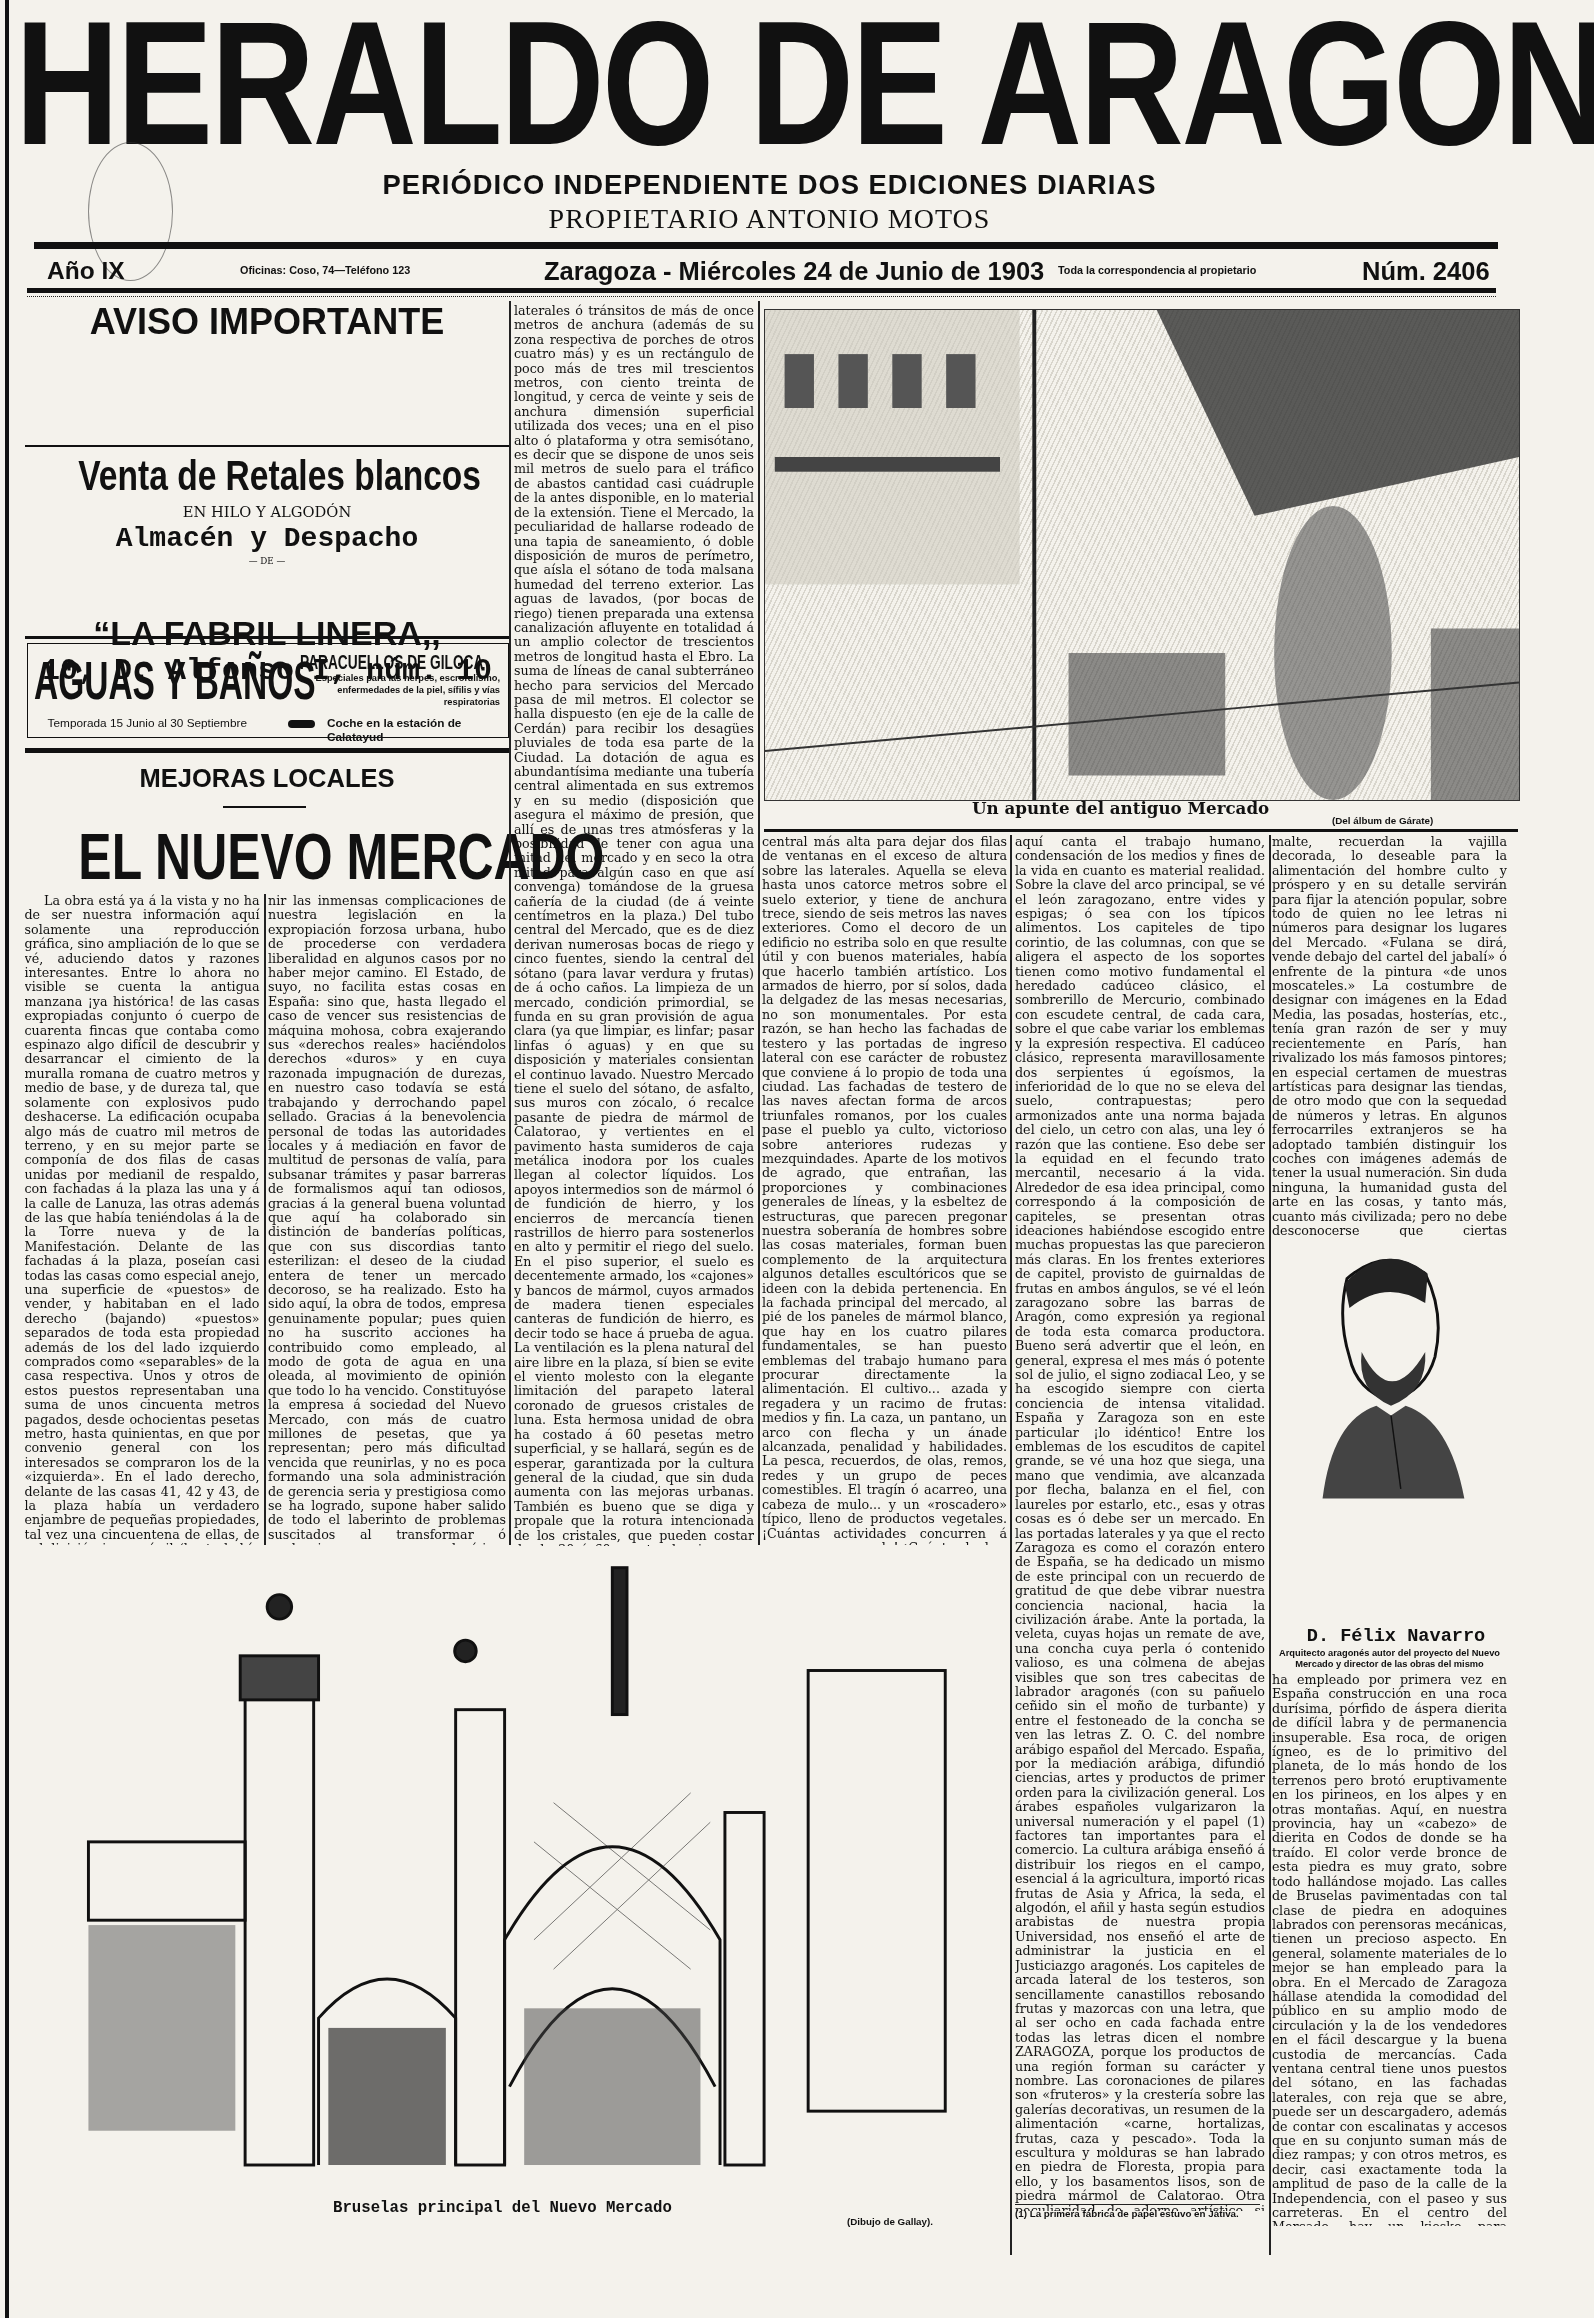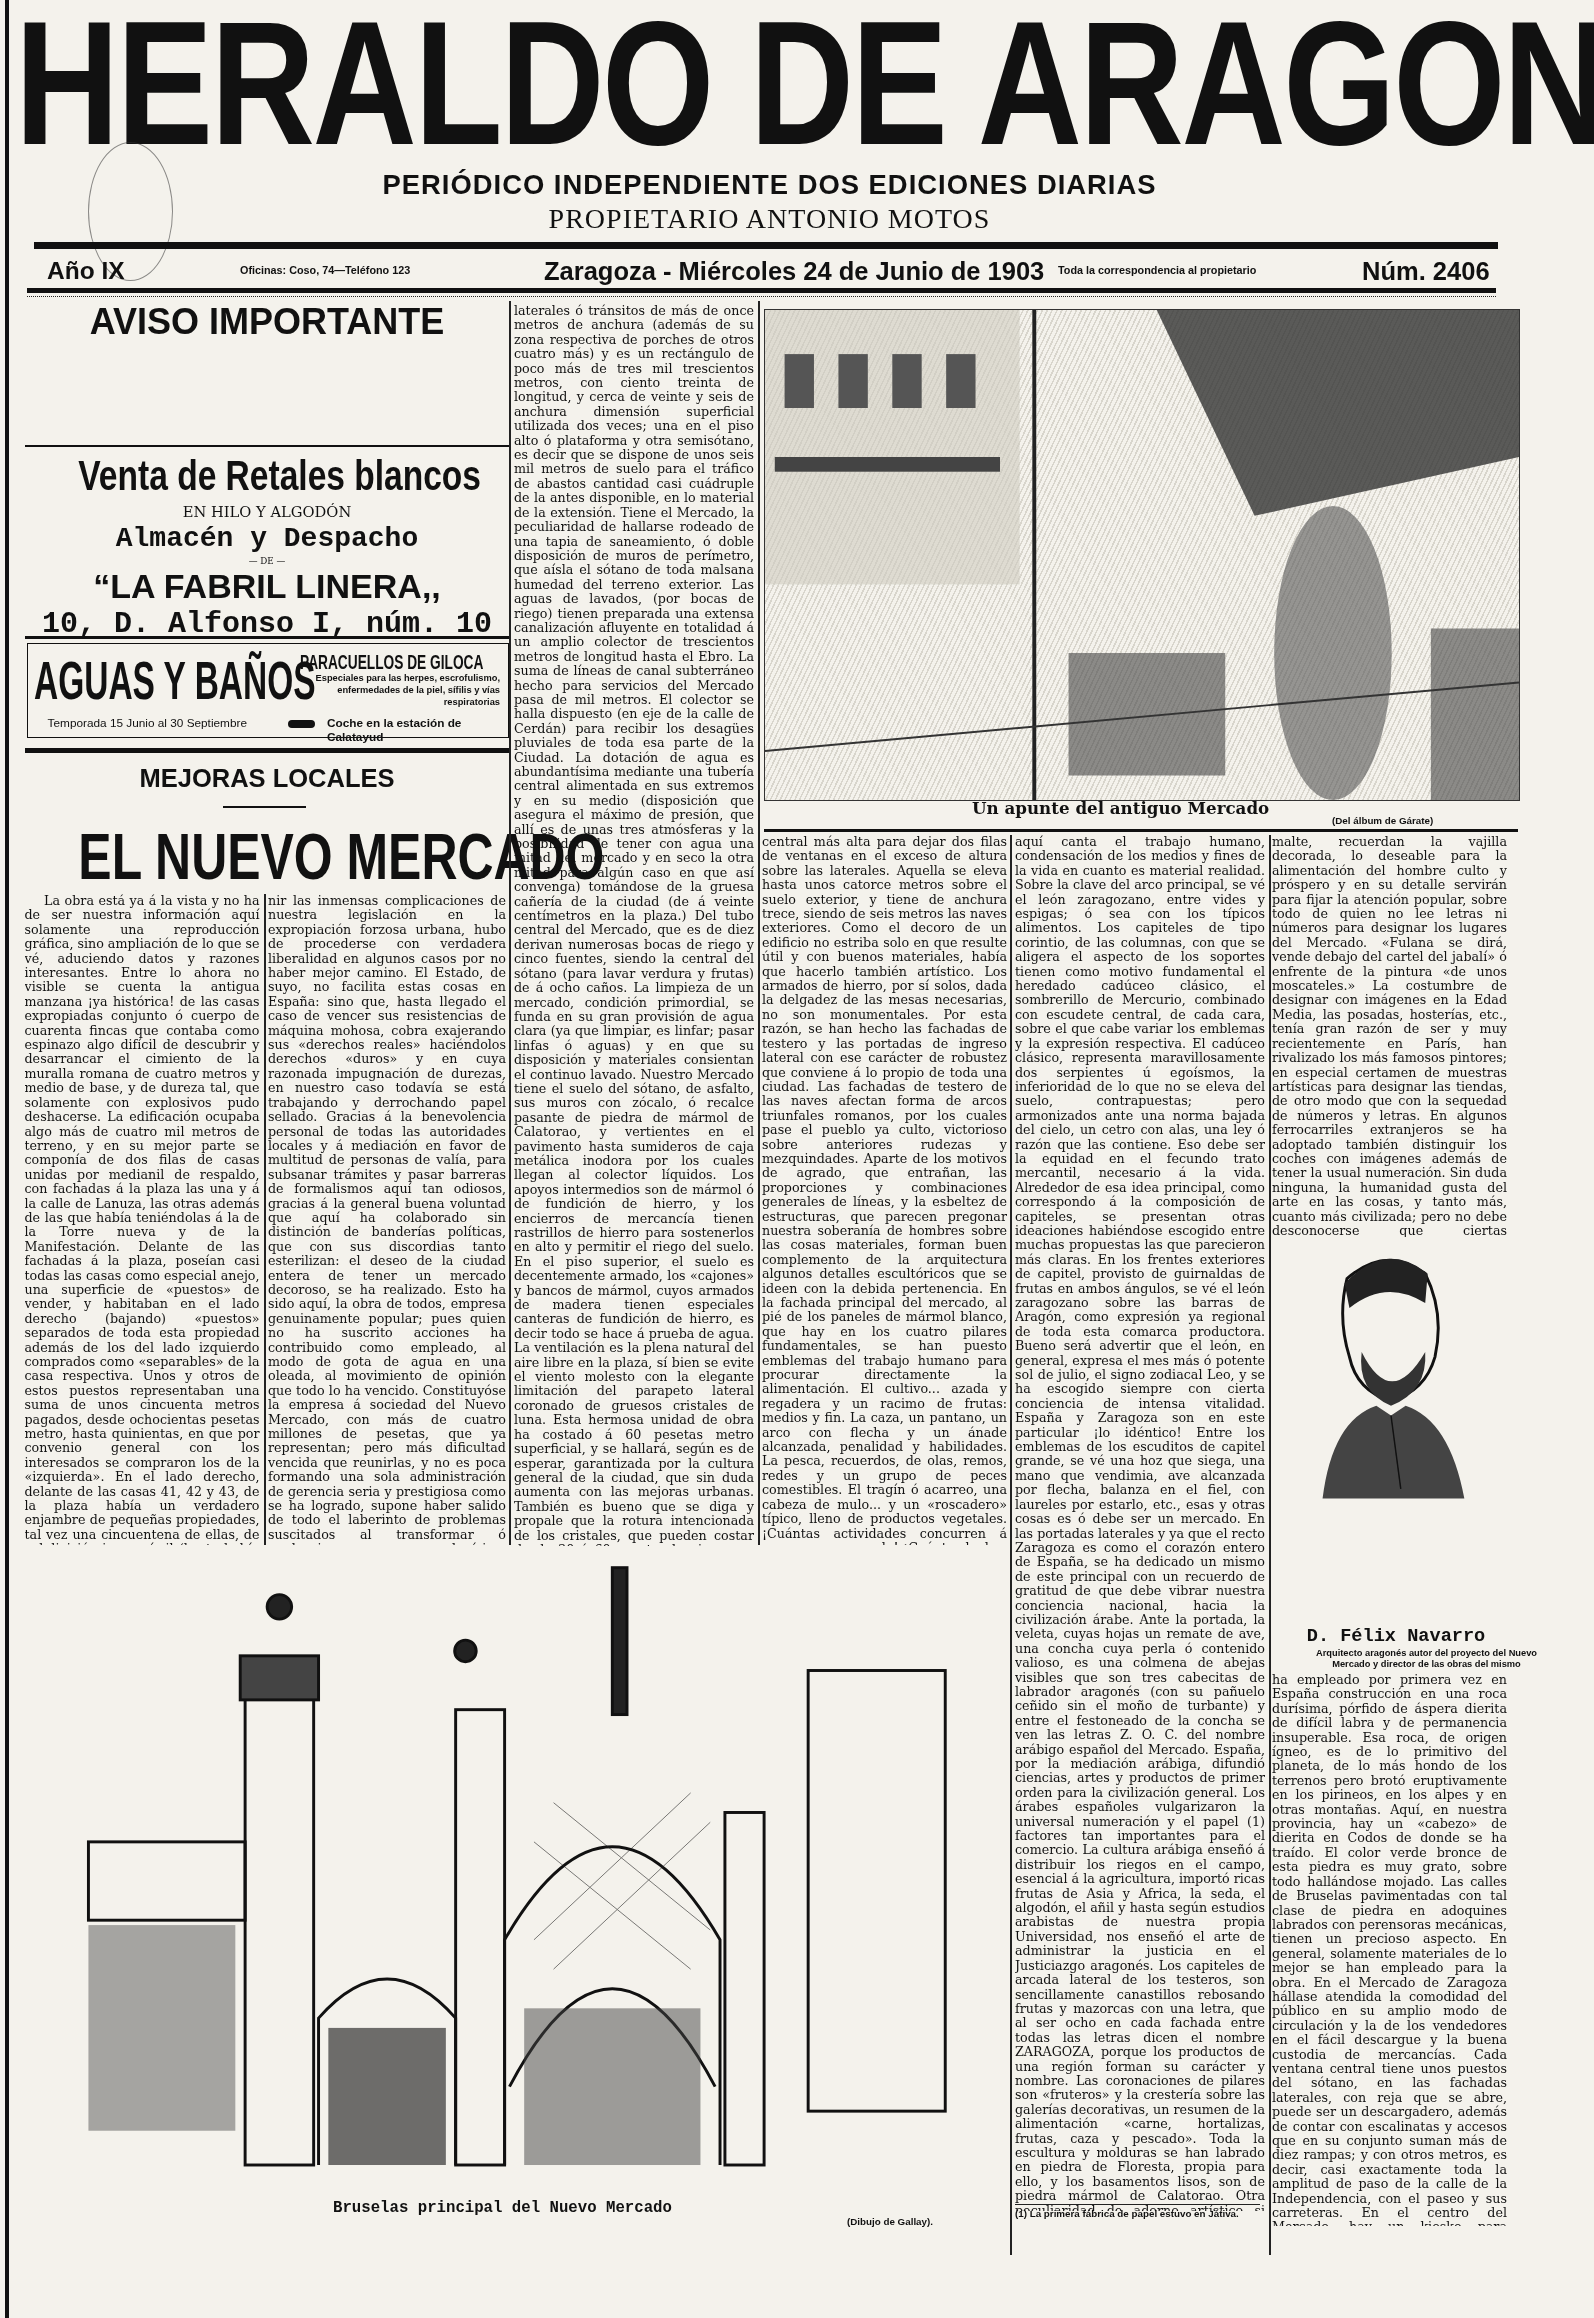--- a/index.html
+++ b/index.html
@@ -50,21 +50,21 @@
 <div class="abs" style="left:24.5px;top:300px;width:485px;">
   <div class="ad-title" style="font-size:36px;line-height:44px;">AVISO IMPORTANTE</div>
 </div>
 <div class="rule" style="left:24.5px;top:445px;width:485px;height:2.4px;"></div>
 
 <div class="abs" style="left:24.5px;top:448px;width:485px;">
   <div class="ad-title" style="font-size:43px;line-height:54px;transform:scaleX(.78);">Venta de Retales blancos</div>
   <div class="center" style="font-size:14.7px;line-height:19.6px;">EN HILO Y ALGODÓN</div>
   <div class="center" style="font-size:28px;line-height:34px;font-family:'Liberation Mono',monospace;font-weight:bold;">Almacén y Despacho</div>
   <div class="center" style="font-size:8.8px;line-height:11.8px;">— DE —</div>
-  <div class="ad-title" style="font-size:34px;line-height:39px;">“LA FABRIL LINERA,,</div>
+  <div class="ad-title" style="font-size:34px;line-height:39px;margin-top:47px;">“LA FABRIL LINERA,,</div>
   <div class="center" style="font-size:30px;line-height:36px;font-family:'Liberation Mono',monospace;font-weight:bold;">10, D. Alfonso I, núm. 10</div>
 </div>
 
 <div class="rule" style="left:24.5px;top:636px;width:485px;height:2.9px;"></div>
 <div class="abs" style="left:27px;top:643px;width:480px;height:93px;border:1.5px solid #111;">
   <div class="abs ad-title" style="left:5.9px;top:7.3px;font-size:54px;line-height:59px;transform:scaleX(.62);transform-origin:left top;">AGUAS Y BAÑOS</div>
   <div class="abs ad-title" style="left:272px;top:6.9px;font-size:19.6px;transform:scaleX(.7);transform-origin:left top;">PARACUELLOS DE GILOCA</div>
   <div class="abs" style="left:274px;top:29px;width:198px;font-size:9.3px;line-height:11.8px;font-family:'Liberation Sans',sans-serif;font-weight:bold;text-align:right;">Especiales para las herpes, escrofulismo, enfermedades de la piel, sífilis y vías respiratorias</div>
   <div class="abs" style="left:19.6px;top:72px;font-size:11.8px;font-family:'Liberation Sans',sans-serif;font-weight:normal;">Temporada 15 Junio al 30 Septiembre</div>
   <div class="abs" style="left:260px;top:76px;width:27px;height:7.8px;border-radius:3.9px;background:#111;"></div>
@@ -125,21 +125,21 @@
 <div class="abs" style="left:1303px;top:1244px;width:176px;height:255px;">
   <svg viewBox="0 0 360 520" width="176" height="255">
     <path d="M90,70 Q170,0 250,60 Q290,140 270,230 Q250,300 180,320 Q110,300 95,230 Q70,150 90,70Z" fill="#f4f2ec" stroke="#111" stroke-width="6"></path>
     <path d="M85,80 Q170,-10 255,60 L250,120 Q170,70 95,130Z" fill="#222"></path>
     <path d="M120,220 Q180,340 250,220 Q255,300 180,330 Q110,300 120,220Z" fill="#333"></path>
     <path d="M40,520 Q60,360 150,330 L180,350 L210,330 Q300,360 330,520Z" fill="#444"></path>
     <line x1="180" y1="350" x2="200" y2="500" stroke="#111" stroke-width="3"></line>
   </svg>
 </div>
 <div class="abs caption" style="left:1288px;top:1626px;width:216px;text-align:center;font-size:18.6px;font-family:'Liberation Mono',monospace;">D. Félix Navarro</div>
-<div class="abs" style="left:1272px;top:1648px;width:235px;text-align:center;font-size:9.3px;line-height:10.8px;font-family:'Liberation Sans',sans-serif;font-weight:bold;padding-left:37px;">Arquitecto aragonés autor del proyecto del Nuevo Mercado y director de las obras del mismo</div>
+<div class="abs" style="left:1272px;top:1648px;width:235px;text-align:center;font-size:9.3px;line-height:10.8px;font-family:'Liberation Sans',sans-serif;font-weight:bold;">Arquitecto aragonés autor del proyecto del Nuevo Mercado y director de las obras del mismo</div>
 <div class="col" style="left:1272px;top:1673px;width:235px;height:553px;">
     <p style="text-indent:0">ha empleado por primera vez en España construcción en una roca durísima, pórfido de áspera dierita de difícil labra y de permanencia insuperable. Esa roca, de origen ígneo, es de lo primitivo del planeta, de lo más hondo de los terrenos pero brotó eruptivamente en los pirineos, en los alpes y en otras montañas. Aquí, en nuestra provincia, hay un «cabezo» de dierita en Codos de donde se ha traído. El color verde bronce de esta piedra es muy grato, sobre todo hallándose mojado. Las calles de Bruselas pavimentadas con tal clase de piedra en adoquines labrados con perensoras mecánicas, tienen un precioso aspecto. En general, solamente materiales de lo mejor se han empleado para la obra. En el Mercado de Zaragoza hállase atendida la comodidad del público en su amplio modo de circulación y la de los vendedores en el fácil descargue y la buena custodia de mercancías. Cada ventana central tiene unos puestos del sótano, en las fachadas laterales, con reja que se abre, puede ser un descargadero, además de contar con escalinatas y accesos que en su conjunto suman más de diez rampas; y con otros metros, es decir, casi exactamente toda la amplitud de paso de la calle de la Independencia, con el paseo y sus carreteras. En el centro del Mercado, hay un kiosko para Inspección y repeso, donde se comprueba la calidad y cantidad de los alimentos que se vendan. Entre otras comodidades ofrécense una buena cocina comedor, unos retretes con instalación á la inglesa y con tocador para mujeres y urinarios para hombres, y hay también cámaras de encierro, de diferentes condiciones de capacidad, frescura, obscuridad, etc. en alguna de las cuales cabe depositar cajas de hielo.</p>
   </div>
 
 <div class="abs" style="left:14.7px;top:1548px;width:989px;height:622px;background:#f4f2ec;">
   <svg viewBox="0 0 2020 1270" width="989" height="622">
     <g fill="none" stroke="#111" stroke-width="6">
       <rect x="470" y="300" width="140" height="960"></rect>
       <rect x="460" y="220" width="160" height="90" fill="#444"></rect>
       <circle cx="540" cy="120" r="25" fill="#222"></circle>

